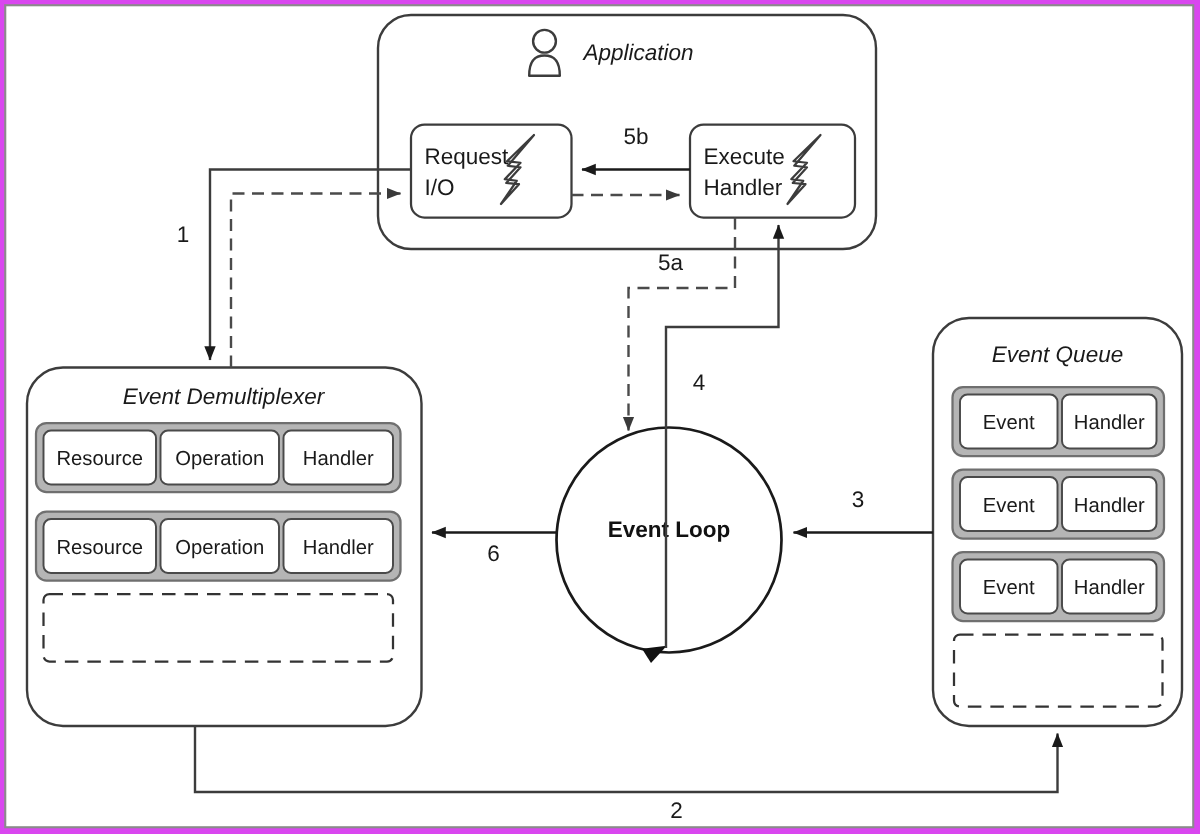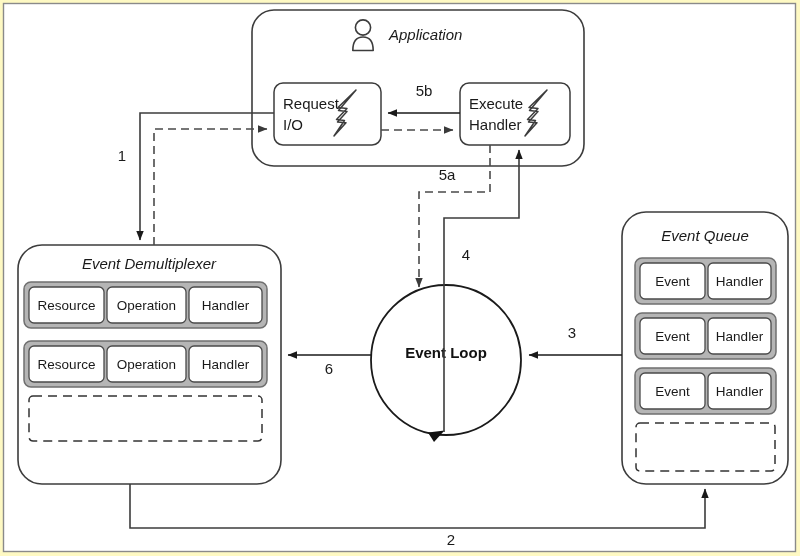--- a/index.html
+++ b/index.html
@@ -8,21 +8,21 @@
     padding: 0;
     background: #ffffff;
   }
   body {
     font-family: "Liberation Sans", sans-serif;
   }
   #canvas-wrap {
     position: relative;
     width: 800px;
     height: 556px;
-    background: #fef9c3;
+    background: #d946ef;
     overflow: hidden;
   }
   svg#diagram {
     position: absolute;
     left: 0;
     top: 0;
     width: 800px;
     height: 556px;
     display: block;
   }

